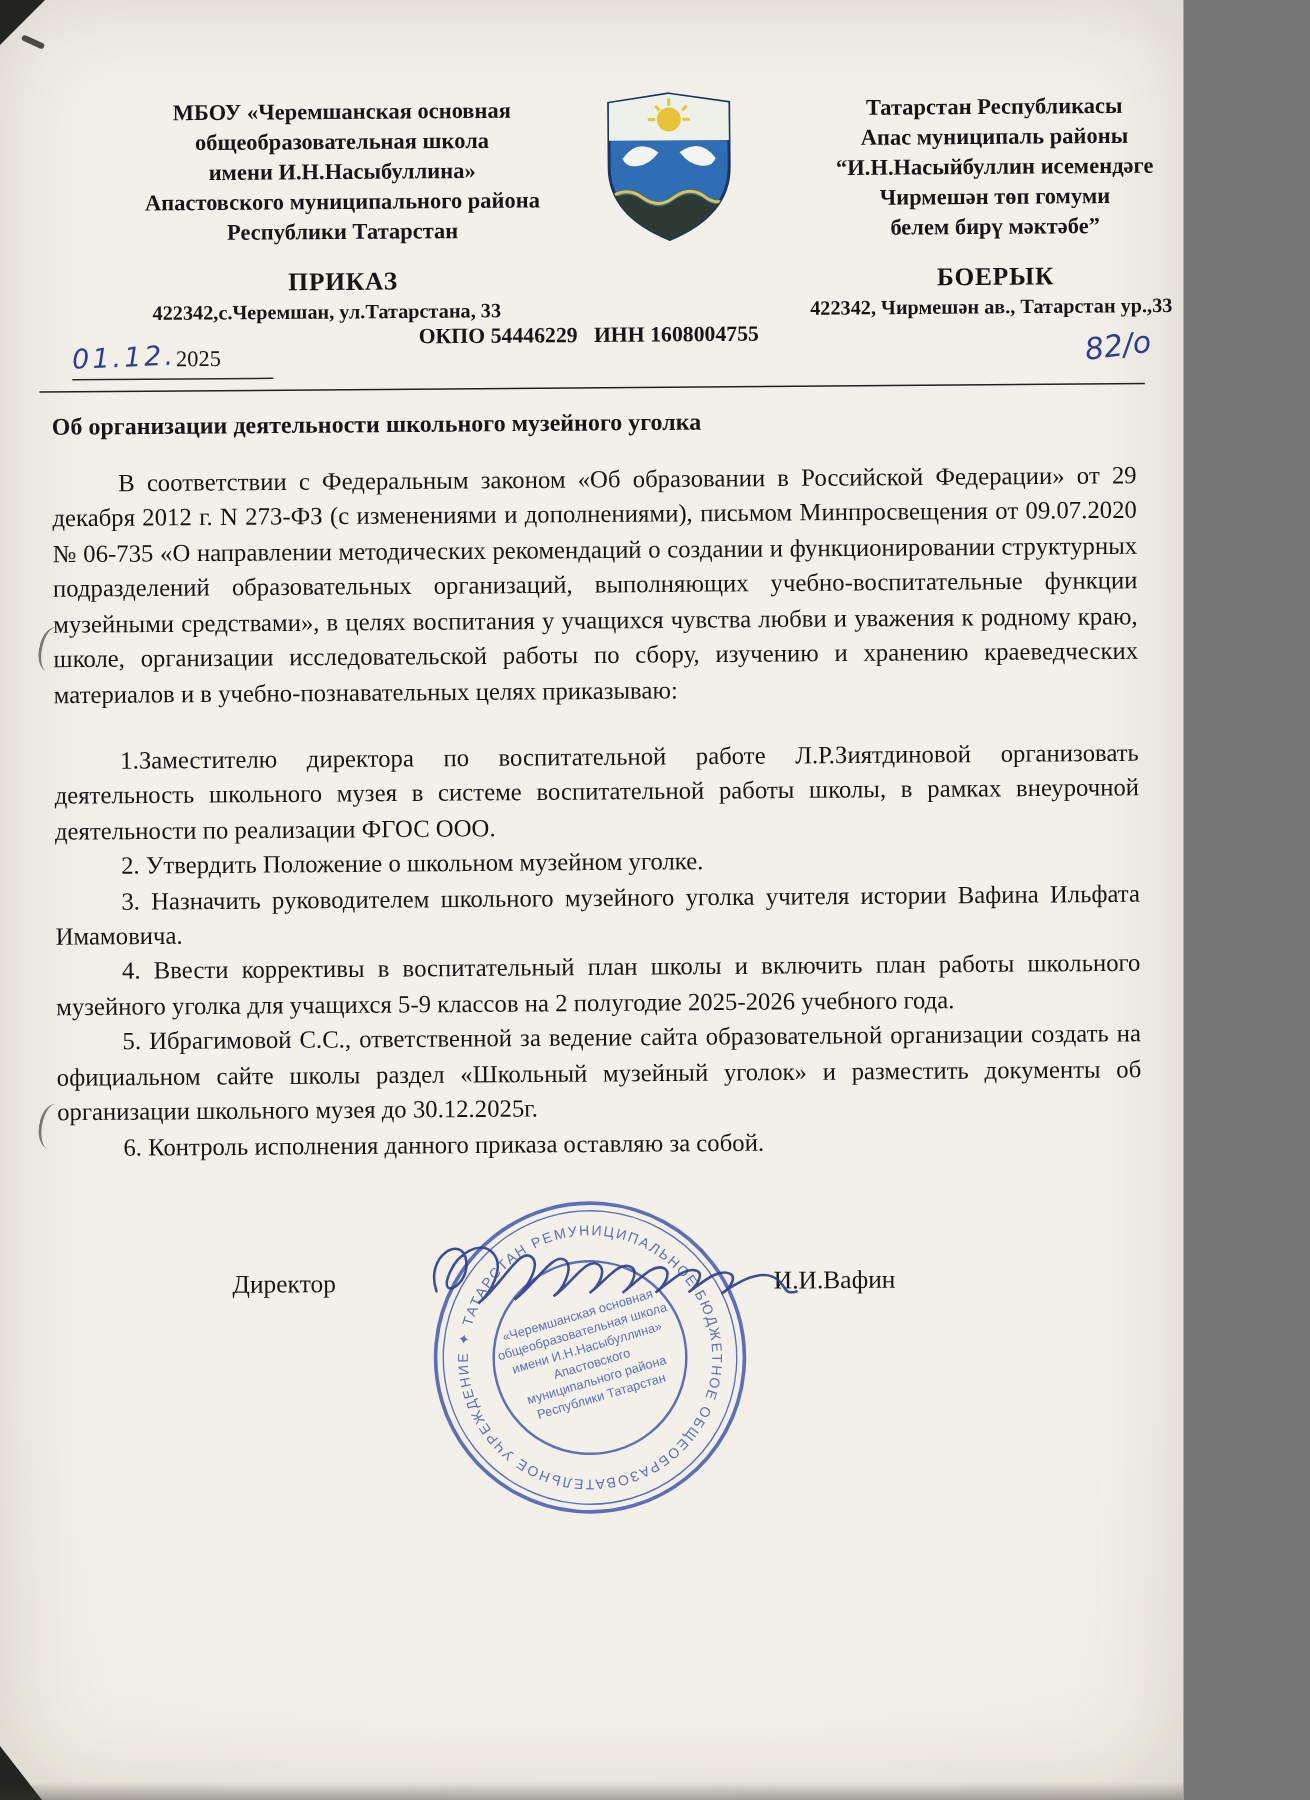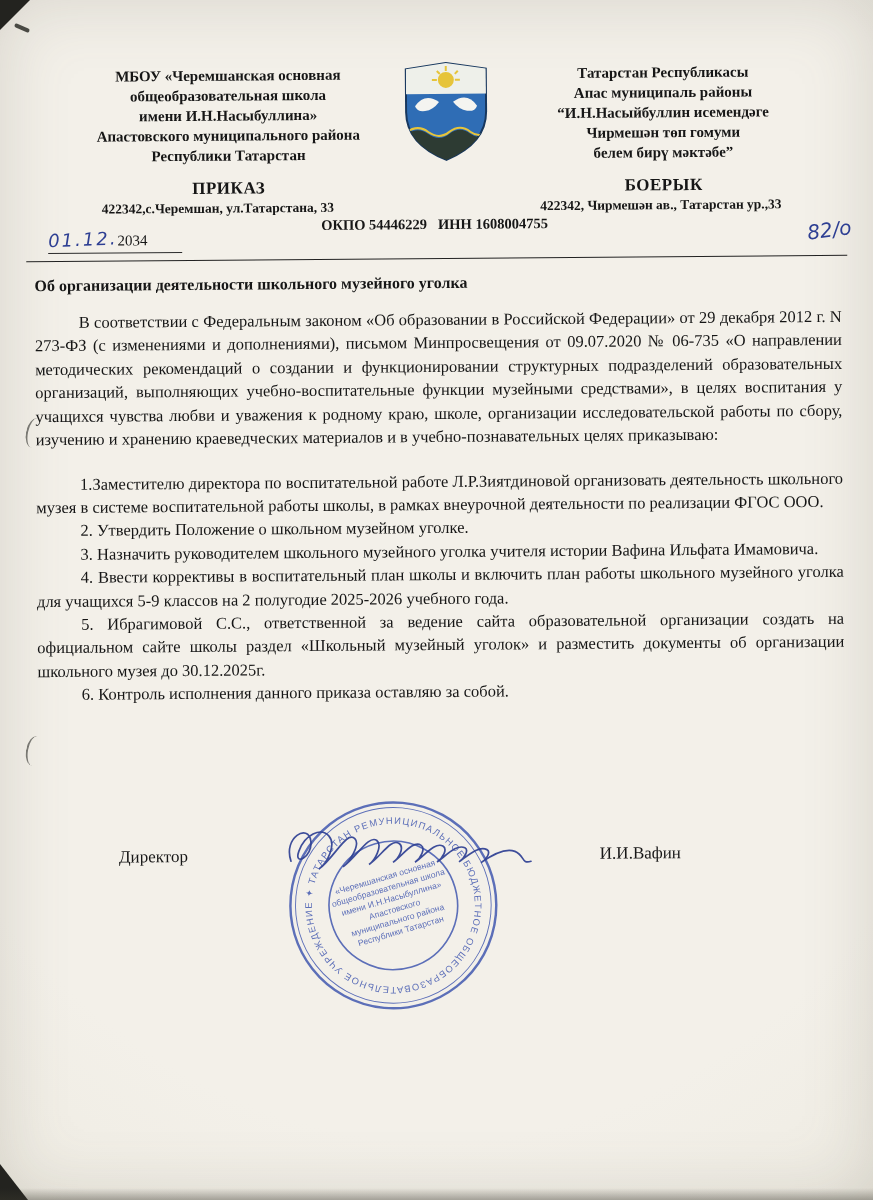--- a/index.html
+++ b/index.html
@@ -1,20 +1,20 @@
 <!DOCTYPE html>
 <html><head>
 <meta charset="utf-8">
 <style>
   html,body{margin:0;padding:0;background:#777;}
   .paper{
-    position:relative;width:873px;height:1200px;overflow:hidden;
+    position:relative;width:771px;height:1200px;overflow:hidden;
     background:radial-gradient(120% 100% at 50% 40%, #f3f0e9 55%, #e8e5d9 100%);
     box-shadow:inset 0 0 70px rgba(100,95,80,.20);
-    font-family:"Liberation Serif","DejaVu Serif",serif;color:#161616;
+    font-family:"Liberation Serif","DejaVu Serif",serif;color:#161616;padding-left:18px;
   }
   .tilt{position:absolute;inset:0;transform:rotate(-0.45deg);transform-origin:50% 40%;}
   
   .org-left{position:absolute;top:64px;left:66px;width:330px;text-align:center;font-weight:bold;font-size:15px;line-height:1.34;}
   .org-right{position:absolute;top:64px;left:500px;width:332px;text-align:center;font-weight:bold;font-size:15px;line-height:1.34;}
   .emblem{position:absolute;top:60px;left:404px;width:90px;height:104px;}
   .doctype-left{position:absolute;top:177px;left:66px;width:330px;text-align:center;font-weight:bold;font-size:17px;letter-spacing:.5px;}
   .doctype-right{position:absolute;top:177px;left:500px;width:332px;text-align:center;font-weight:bold;font-size:17px;letter-spacing:.5px;}
   .addr-left{position:absolute;top:199px;left:40px;width:360px;text-align:center;font-weight:bold;font-size:13.5px;}
   .addr-right{position:absolute;top:199px;left:488px;width:350px;text-align:center;font-weight:bold;font-size:13.5px;}
@@ -27,21 +27,21 @@
   .doc-num{position:absolute;top:221px;right:20px;font-size:20px;transform:rotate(-7deg);}
   .rule{position:absolute;top:258px;left:28px;right:24px;border-top:1.7px solid #222;}
   
   .title{position:absolute;top:274px;left:36px;right:30px;font-weight:bold;font-size:16px;}
   .bodytext{position:absolute;top:308px;left:36px;right:30px;font-size:16.5px;line-height:1.42;text-align:justify;}
   .bodytext p{margin:0;text-indent:44px;}
   .bodytext p.intro{margin-bottom:21px;}
   .bold{font-weight:normal;}
   
   .sig-row{position:absolute;top:845px;left:36px;right:30px;display:flex;justify-content:space-between;font-size:17px;}
-  .sig-role{margin-left:80px;}
+  .sig-role{margin-left:116px;}
   .sig-name{margin-right:165px;}
   .sig-svg{position:absolute;top:820px;left:278px;width:262px;height:62px;}
   .stamp{position:absolute;top:798px;left:283px;width:214px;height:214px;transform:rotate(-16deg);opacity:.82;}
   
   .corner-tl{position:absolute;top:0;left:0;width:0;height:0;border-top:30px solid #23231f;border-right:30px solid transparent;}
   .tl-dash{position:absolute;top:26px;left:14px;width:16px;height:4px;background:#4a4a44;transform:rotate(24deg);border-radius:2px;}
   .corner-bl{position:absolute;bottom:0;left:0;width:0;height:0;border-bottom:36px solid #23231f;border-right:28px solid transparent;}
   .edge-mark{position:absolute;width:15px;height:30px;border-left:2.5px solid #3c3c38;border-radius:50%;opacity:.65;}
   .edge-mark.m1{left:26px;top:418px;transform:rotate(12deg);}
   .edge-mark.m2{left:26px;top:736px;transform:rotate(10deg);}
@@ -94,21 +94,21 @@
       <div>белем бирү мәктәбе”</div>
     </div>
 
     <div class="doctype-left">ПРИКАЗ</div>
     <div class="doctype-right">БОЕРЫК</div>
     <div class="addr-left">422342,с.Черемшан, ул.Татарстана, 33</div>
     <div class="addr-right">422342, Чирмешән ав., Татарстан ур.,33</div>
     <div class="codes">ОКПО 54446229   ИНН 1608004755</div>
 
     <div class="date-box">
-      <span class="hand hand-date">01.12.</span><span class="year">2034</span>
+      <span class="hand hand-date">01.12.</span><span class="year">2025</span>
     </div>
     <div class="hand doc-num">82/о</div>
     <div class="rule"></div>
 
     <div class="title">Об организации деятельности школьного музейного уголка</div>
 
     <div class="bodytext">
       <p class="intro"><span>В соответствии с Федеральным законом «Об образовании в Российской Федерации» от 29 декабря 2012 г. N 273-ФЗ (с изменениями и дополнениями), письмом Минпросвещения от 09.07.2020 № 06-735 «О направлении методических рекомендаций о создании и функционировании структурных подразделений образовательных организаций, выполняющих учебно-воспитательные функции музейными средствами», в целях воспитания у учащихся чувства любви и уважения к родному краю, школе, организации исследовательской работы по сбору, изучению и хранению краеведческих материалов и в учебно-познавательных целях </span><span class="bold">приказываю:</span></p>
       <p>1.Заместителю директора по воспитательной работе Л.Р.Зиятдиновой организовать деятельность школьного музея в системе воспитательной работы школы, в рамках внеурочной деятельности по реализации ФГОС ООО.</p>
       <p>2. Утвердить Положение о школьном музейном уголке.</p>

